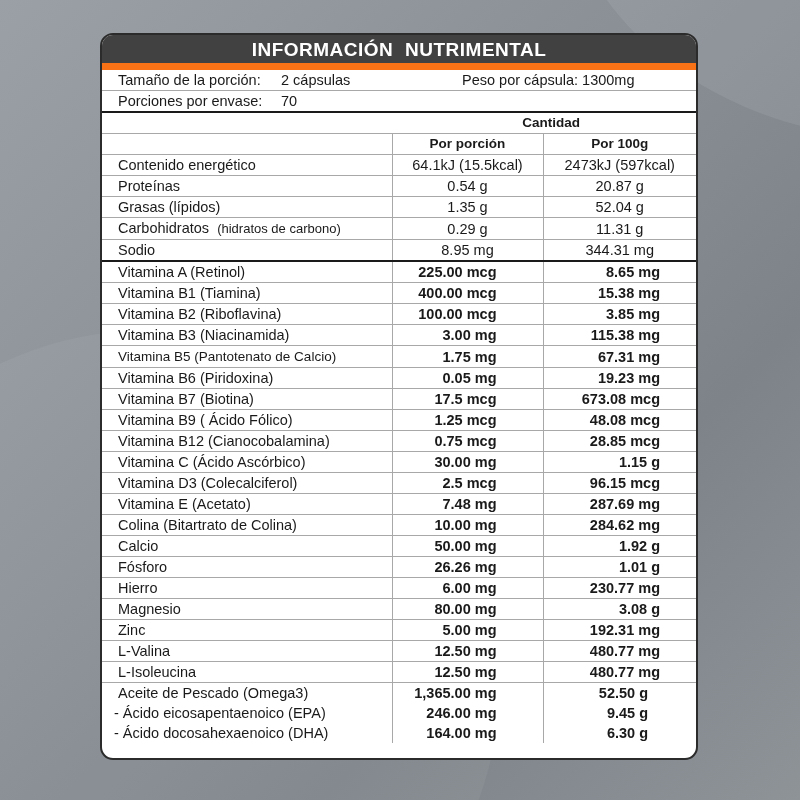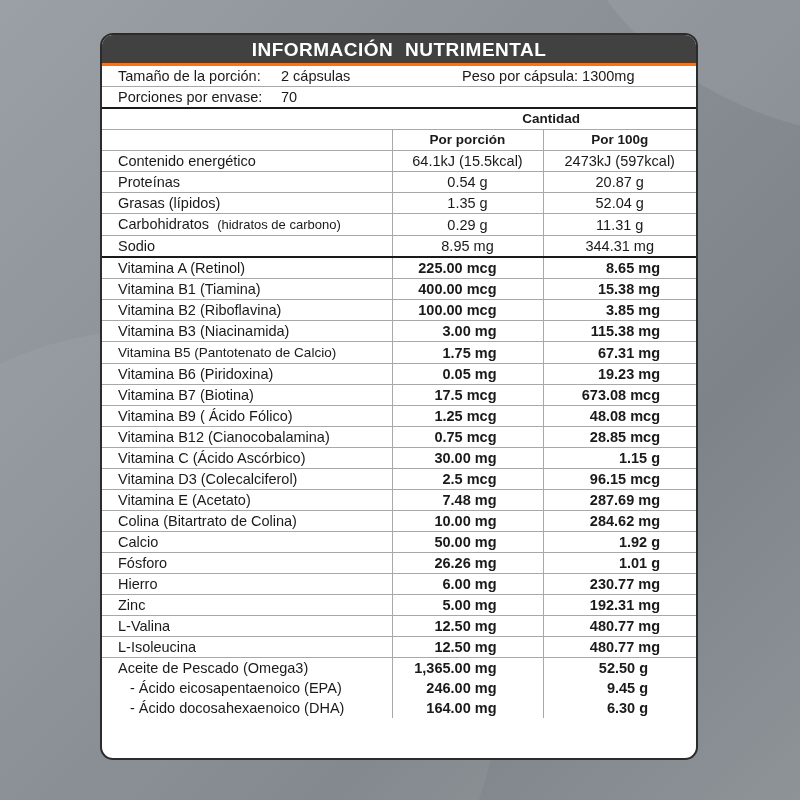--- a/index.html
+++ b/index.html
@@ -46,21 +46,21 @@
     }
     .title-bar {
       height: 28px;
       background: #414141;
       color: #ffffff;
       font-weight: bold;
       font-size: 19px;
       letter-spacing: 0.5px;
       text-align: center;
       line-height: 29px;
-      border-bottom: 3px solid #f97316;
+      border-bottom: 7px solid #f97316;
     }
     .title-bar span { word-spacing: 6px; }
     .info-row {
       height: 20px;
       line-height: 20px;
       font-size: 14.5px;
       color: #1a1a1a;
       position: relative;
       border-bottom: 1px solid #a8a8a8;
       white-space: nowrap;
@@ -101,21 +101,21 @@
       padding-right: 116px;
       border-left: none;
     }
     table.nt td.c1 { padding-left: 16px; }
     table.nt td.c2, table.nt td.c3 { text-align: center; }
     table.nt td.num { text-align: right; font-weight: bold; }
     table.nt td.c2.num { padding-right: 46px; }
     table.nt td.c3.num { padding-right: 36px; margin-left: 43px; }
     table.nt tr.thick td { border-bottom: 2px solid #1a1a1a; }
     table.nt tr.noline td { border-bottom: none; }
-    table.nt tr.sub td.c1 { padding-left: 28px; }
+    table.nt tr.sub td.c1 { padding-left: 12px; }
     .small { font-size: 13px; }
   </style>
 </head>
 <body>
 
 <div class="bg-arc-left"></div>
 <div class="bg-arc-right"></div>
 
 <div class="card">
   <div class="title-bar">
@@ -250,20 +250,25 @@
         <td class="c1">Fósforo</td>
         <td class="c2 num">26.26 mg</td>
         <td class="c3 num">1.01 g</td>
       </tr>
       <tr>
         <td class="c1">Hierro</td>
         <td class="c2 num">6.00 mg</td>
         <td class="c3 num">230.77 mg</td>
       </tr>
       <tr>
+        <td class="c1">Magnesio</td>
+        <td class="c2 num">80.00 mg</td>
+        <td class="c3 num">3.08 g</td>
+      </tr>
+      <tr>
         <td class="c1">Zinc</td>
         <td class="c2 num">5.00 mg</td>
         <td class="c3 num">192.31 mg</td>
       </tr>
       <tr>
         <td class="c1">L-Valina</td>
         <td class="c2 num">12.50 mg</td>
         <td class="c3 num">480.77 mg</td>
       </tr>
       <tr>

